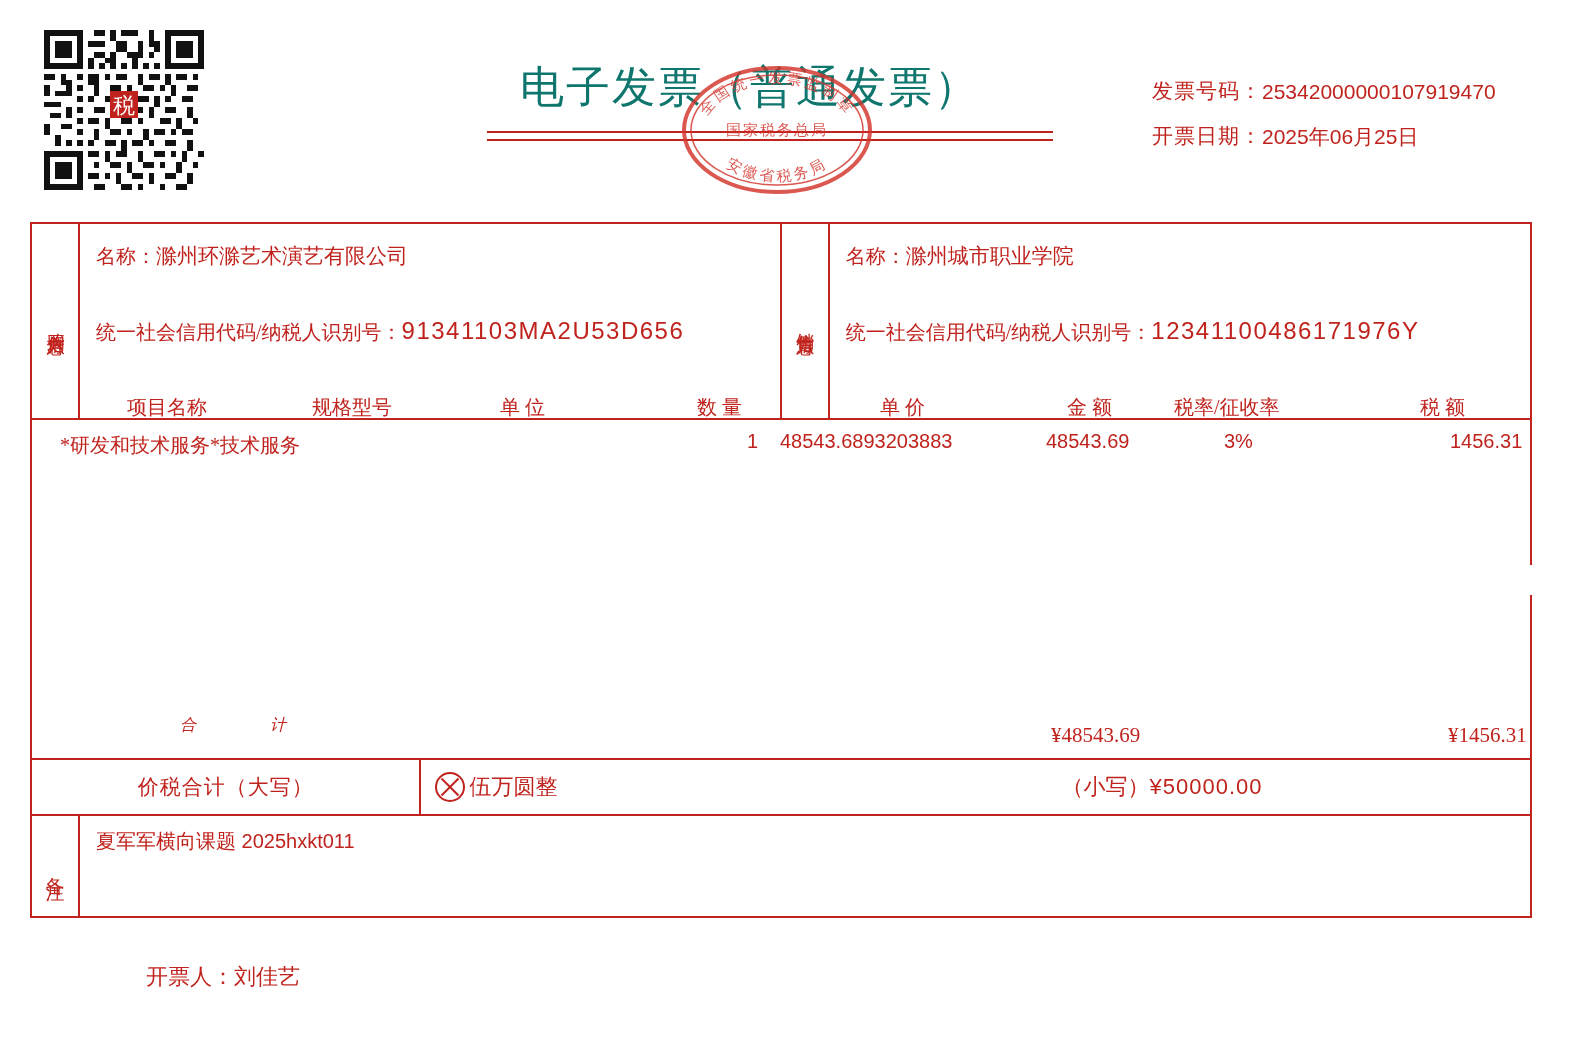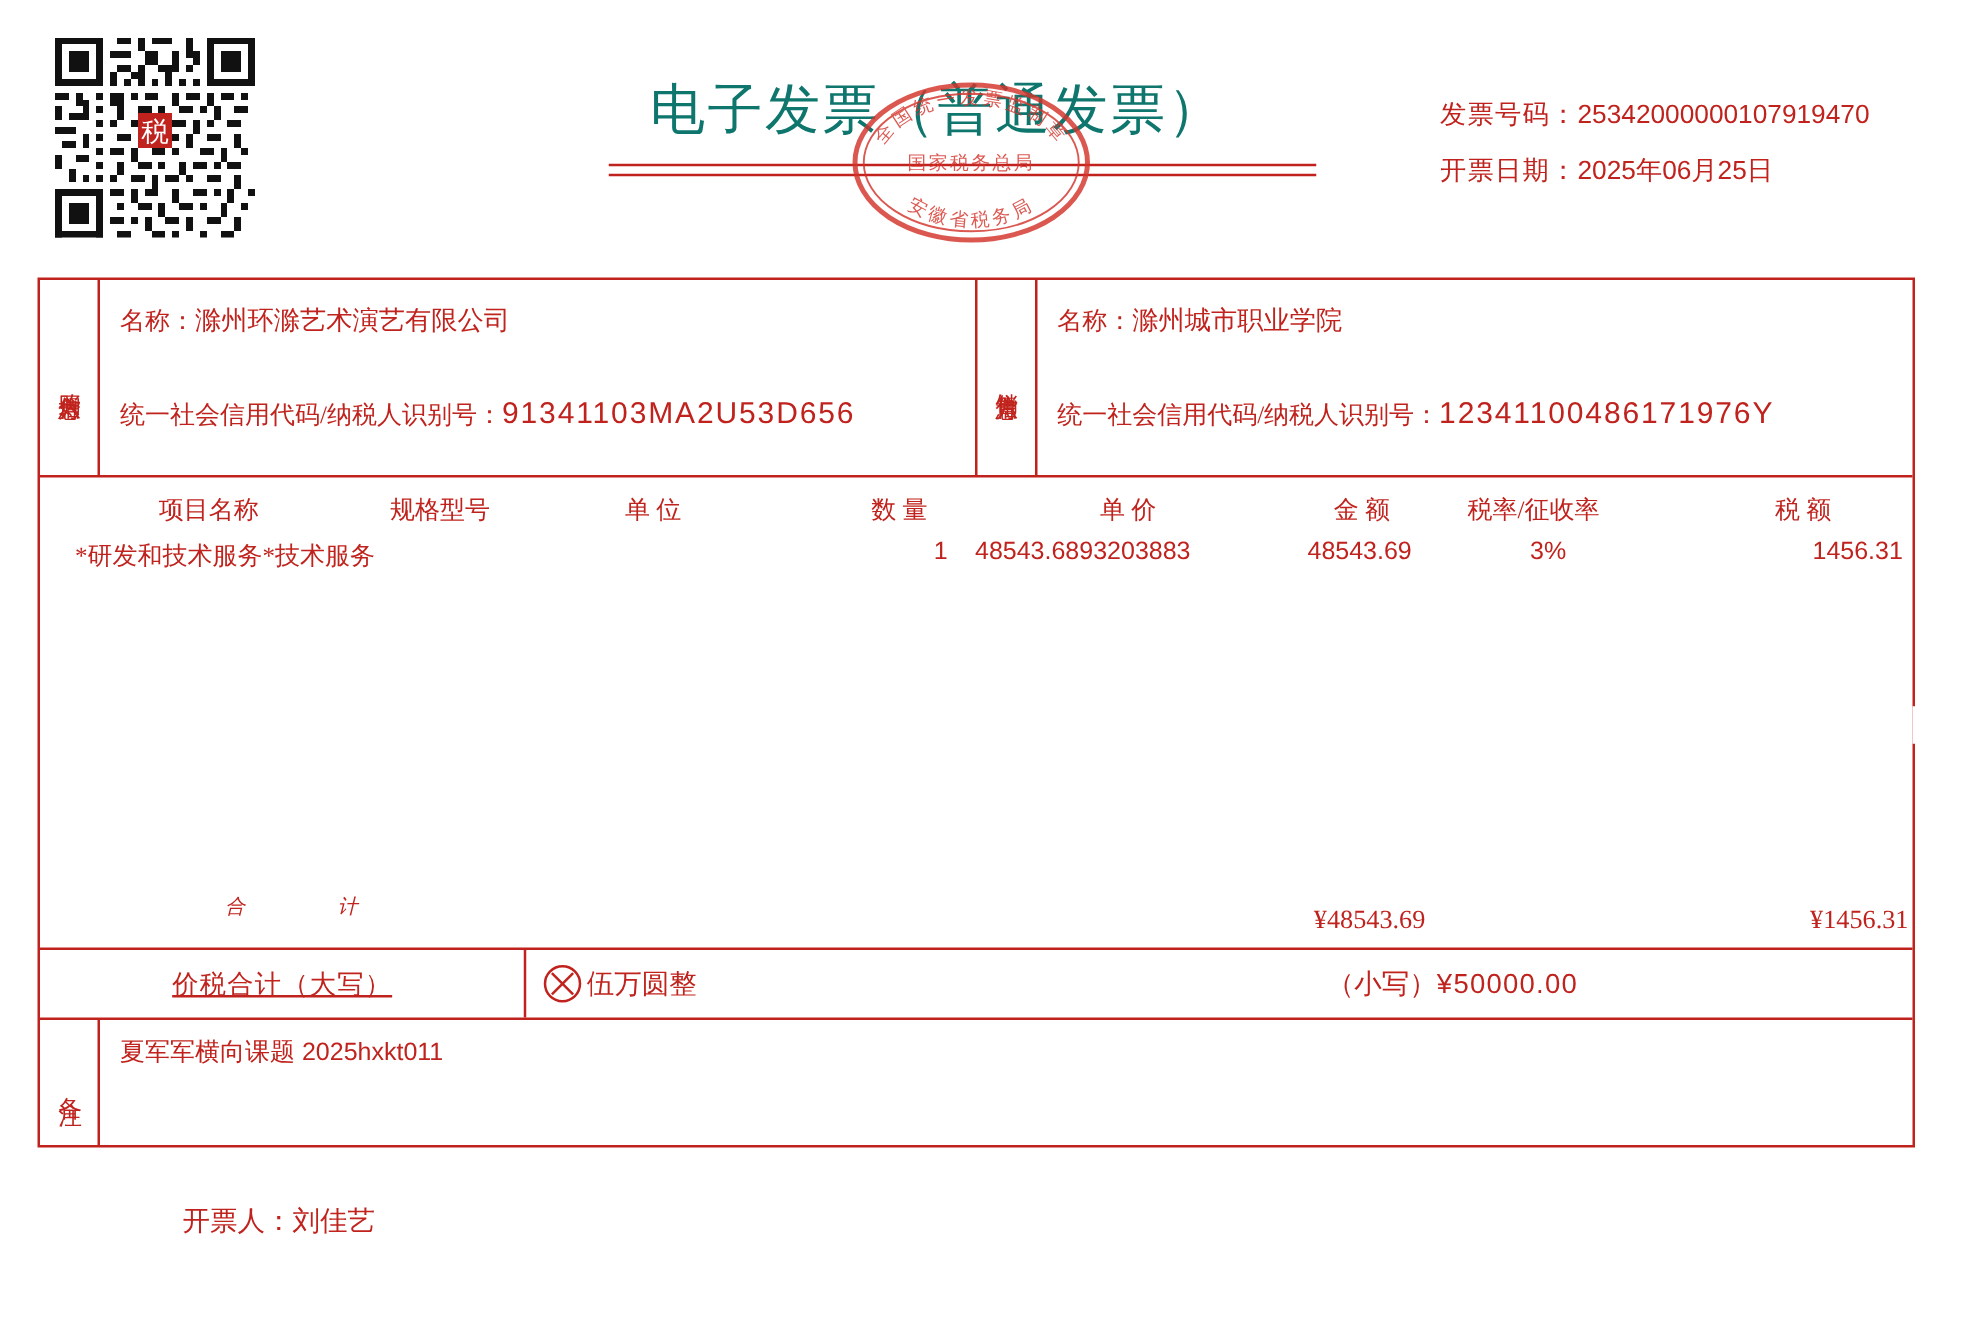--- a/index.html
+++ b/index.html
@@ -88,21 +88,21 @@
     height: 696px;
     border: 2px solid #c0231d;
     box-sizing: border-box;
   }
 
   
   .party-band {
     position: absolute;
     left: 0; top: 0;
     width: 100%;
-    height: 158px;
+    height: 196px;
     box-sizing: border-box;
     border-bottom: 2px solid #c0231d;
     display: flex;
   }
   .party {
     position: relative;
     box-sizing: border-box;
     display: flex;
     height: 100%;
   }
@@ -196,21 +196,20 @@
   }
   .words-label {
     width: 26%;
     box-sizing: border-box;
     border-right: 2px solid #c0231d;
     display: flex;
     align-items: center;
     justify-content: center;
     font-size: 21px;
     letter-spacing: 1px;
-    text-decoration: underline;
   }
   .words-body {
     flex: 1;
     position: relative;
     display: flex;
     align-items: center;
     padding-left: 14px;
   }
   .xmark {
     display: inline-block;

